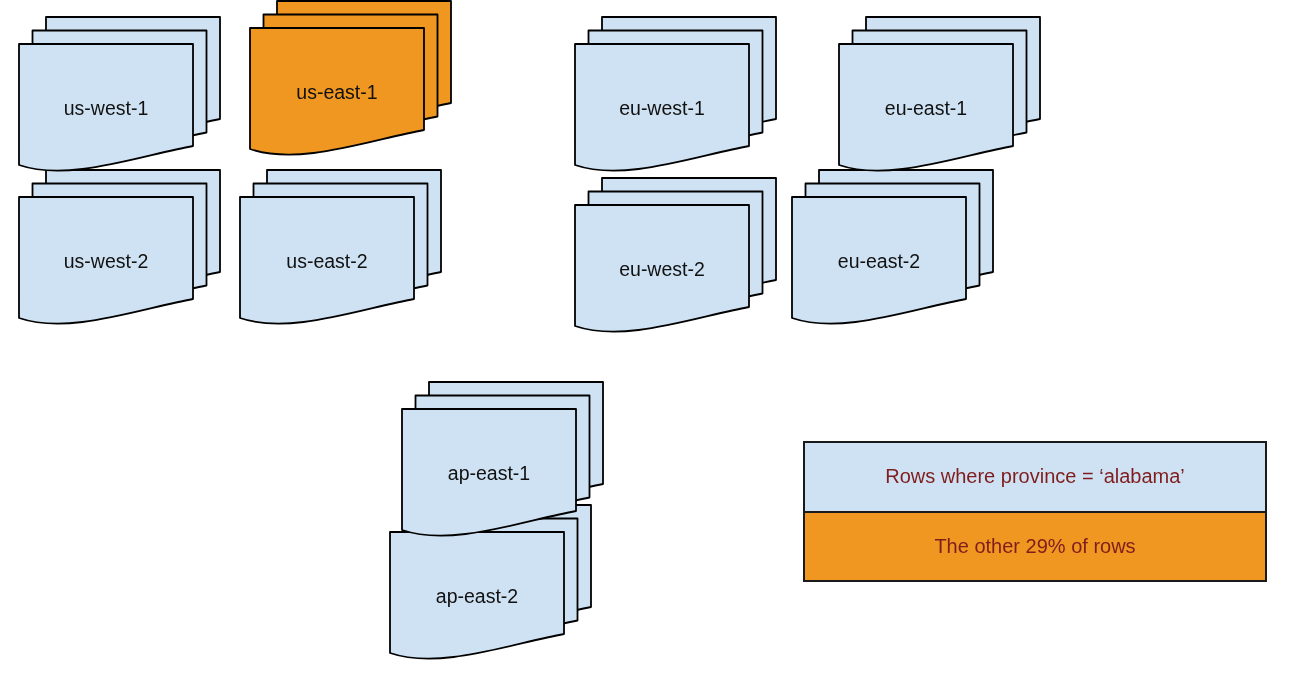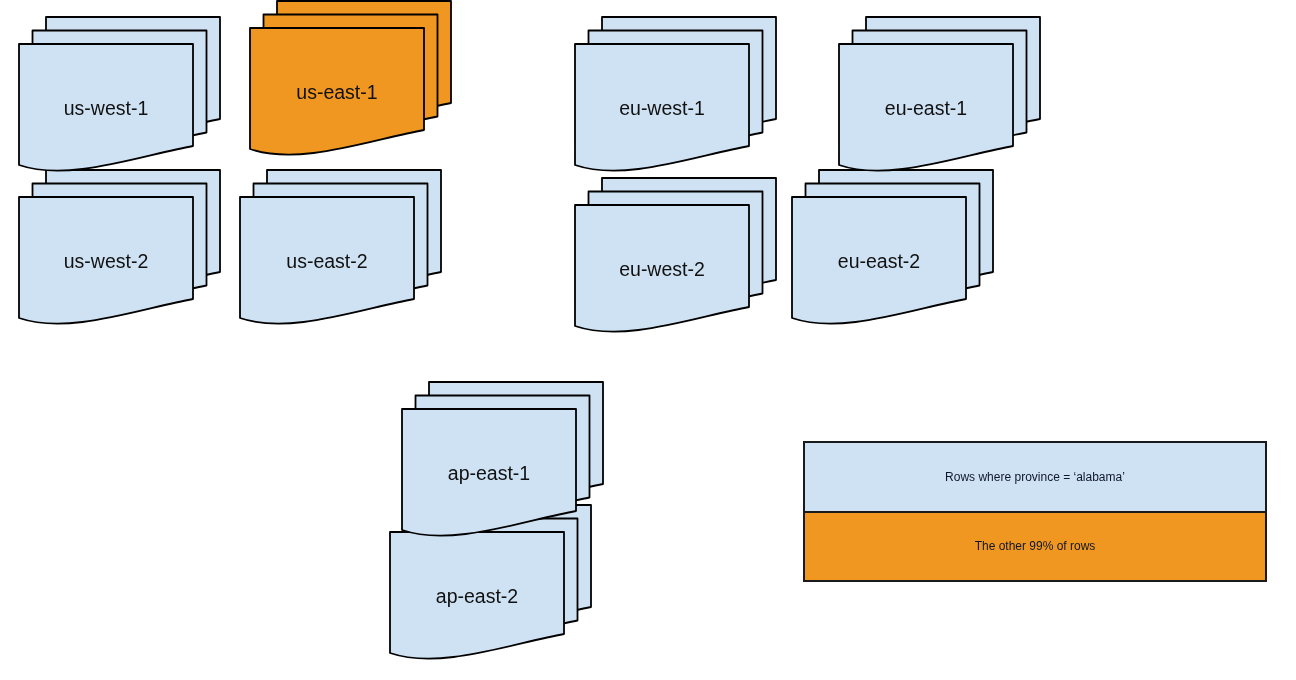--- a/index.html
+++ b/index.html
@@ -31,22 +31,22 @@
     display: flex;
     flex-direction: column;
     border: 2px solid #1a1a1a;
     box-sizing: border-box;
   }
   .legend-row {
     flex: 1;
     display: flex;
     align-items: center;
     justify-content: center;
-    font-size: 12px;
-    color: #0f172a;
+    font-size: 20px;
+    color: #7f1d1d;
   }
   .legend-row + .legend-row {
     border-top: 2px solid #1a1a1a;
   }
 </style>
 </head>
 <body>
 
 <div id="canvas">
 
@@ -131,17 +131,17 @@
           <text x="88" y="98.5" text-anchor="middle" class="doc-label">ap-east-2</text>
         </svg>
       </div>
     </div>
 
   <div class="legend" id="legend" style="left: 803px; top: 441px; width: 464px; height: 141px; border-color: rgb(26, 26, 26);">
     <div class="legend-row" id="legend-row-0" style="background: rgb(207, 226, 243);">
       <span>Rows where province = ‘alabama’</span>
     </div>
     <div class="legend-row" id="legend-row-1" style="background: rgb(239, 151, 32);">
-      <span>The other 99% of rows</span>
+      <span>The other 29% of rows</span>
     </div>
   </div>
 
 </div>
 
 </body></html>

